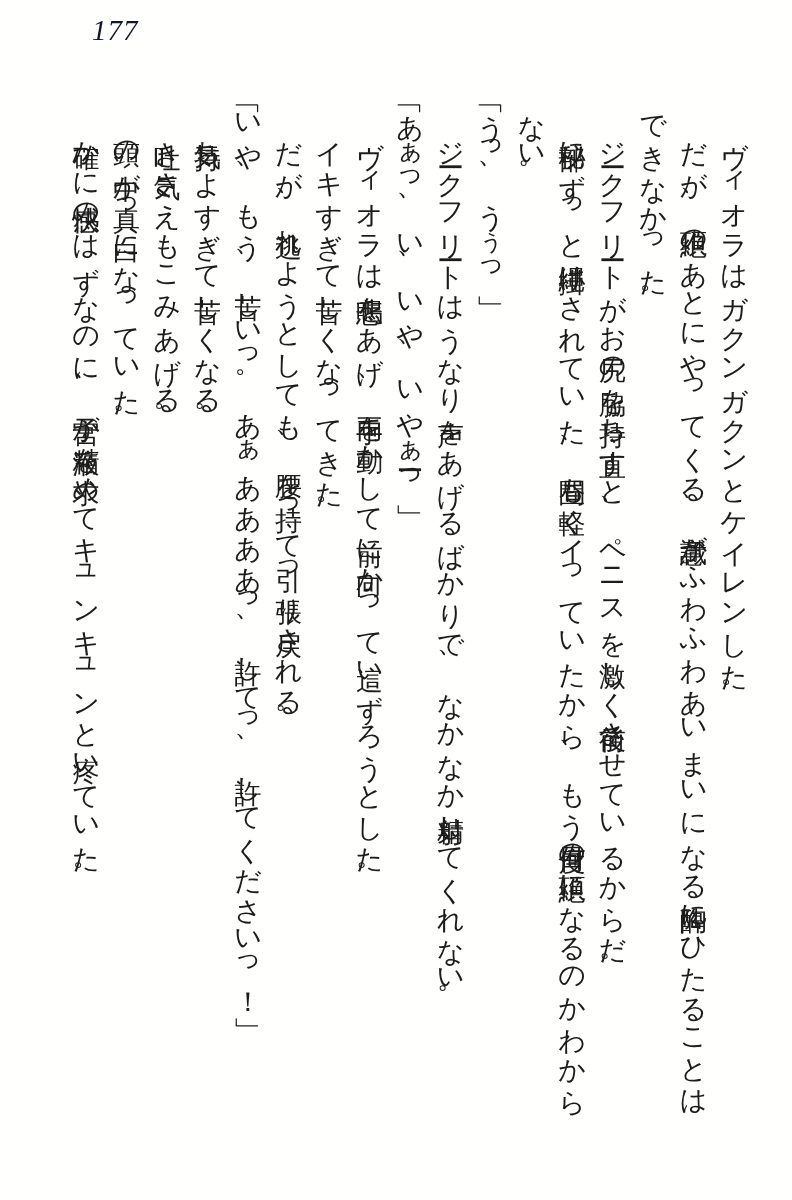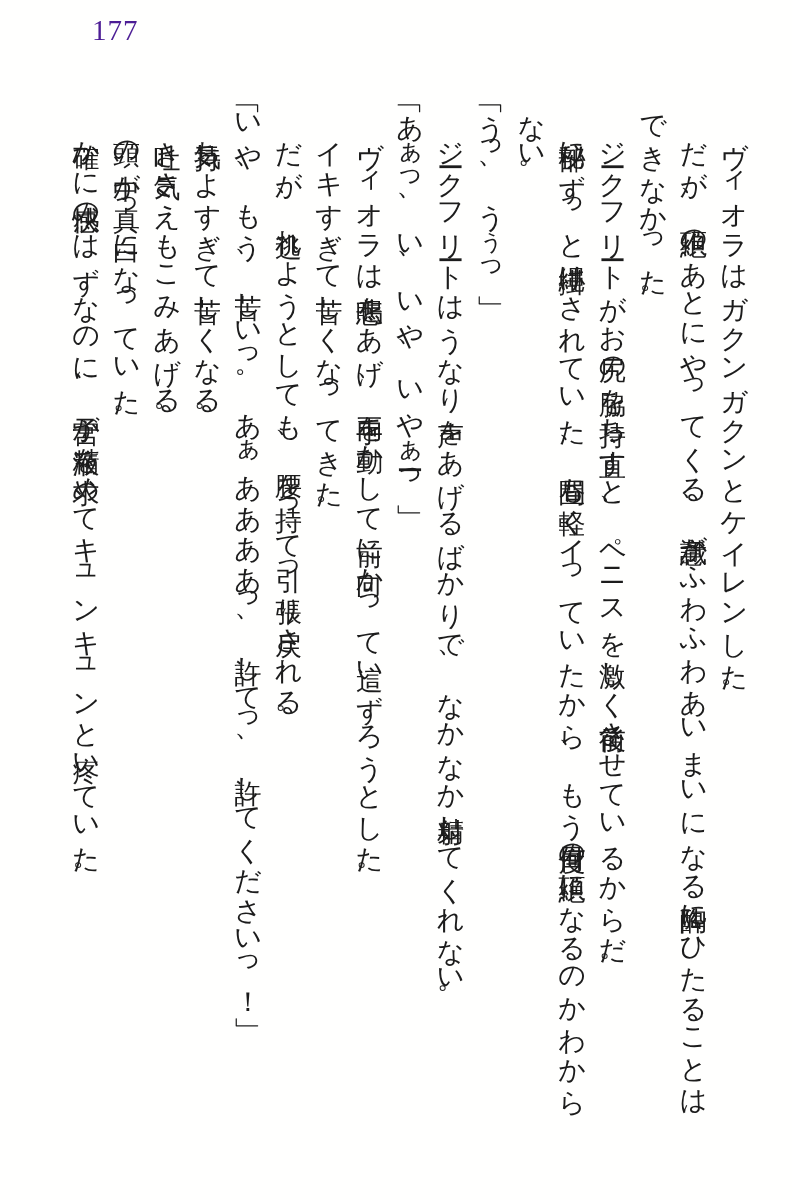--- a/index.html
+++ b/index.html
@@ -17,22 +17,23 @@
   .page {
     position: absolute;
     inset: 0;
     background: #fffffe;
   }
   .page-number {
     position: absolute;
     top: 14px;
     left: 92px;
     font-size: 29px;
+    font-style: italic;
     letter-spacing: 1px;
-    color: #4c1d95;
+    color: #0f172a;
     font-family: "Liberation Serif", "DejaVu Serif", serif;
   }
   .text-block {
     position: absolute;
     top: 96px;
     right: 38px;
     height: 1036px;
     writing-mode: vertical-rl;
     -webkit-writing-mode: vertical-rl;
     text-orientation: mixed;

